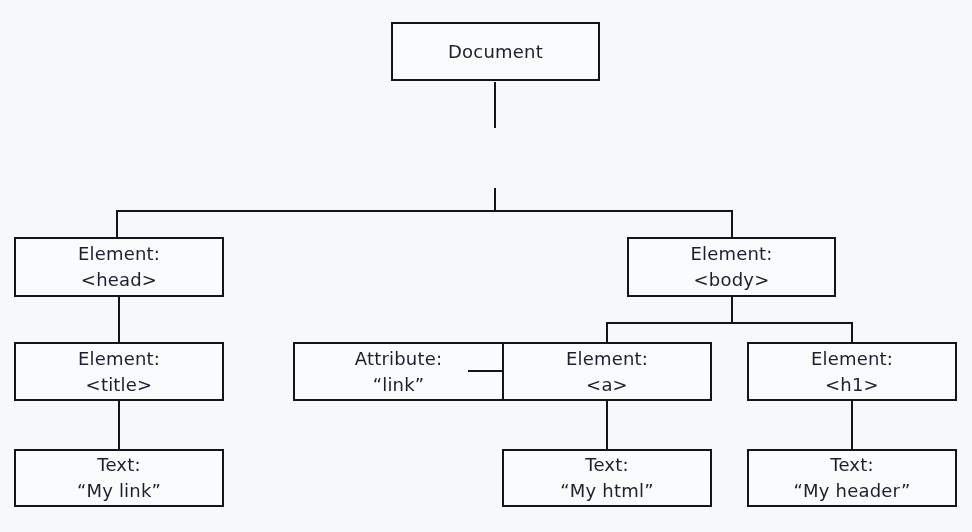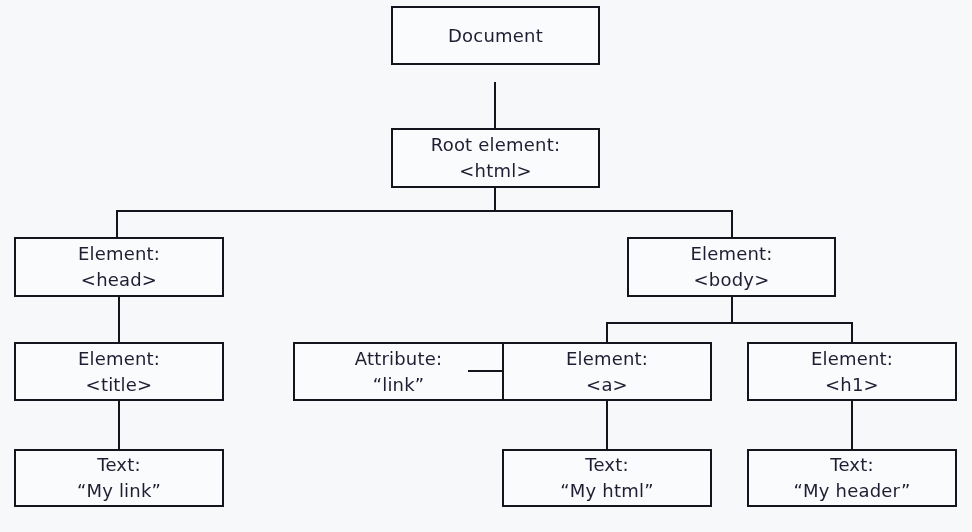--- a/index.html
+++ b/index.html
@@ -33,29 +33,25 @@
   .edge {
     position: absolute;
     background: #14141f;
   }
 </style>
 </head>
 <body>
 
 <div class="canvas">
 
-  <div class="node" style="left:391px; top:6px;  width:209px; height:59px;">
+  <div class="node" style="left:391px; top:22px;  width:209px; height:59px;">
     <span>Document</span>
 
   </div>
 
-  <div class="node" style="left:391px; top:128px; width:209px; height:60px;">
-    <span>Root element:</span>
-    <span>&lt;html&gt;</span>
-  </div>
 
   <div class="node" style="left:14px;  top:237px; width:210px; height:60px;">
     <span>Element:</span>
     <span>&lt;head&gt;</span>
   </div>
 
   <div class="node" style="left:627px; top:237px; width:209px; height:60px;">
     <span>Element:</span>
     <span>&lt;body&gt;</span>
   </div>

